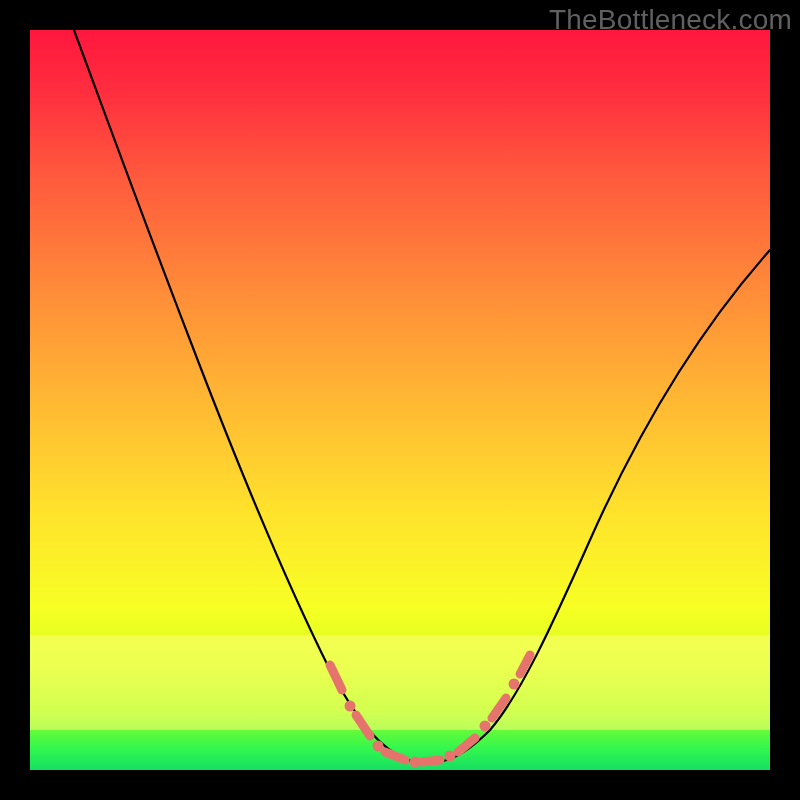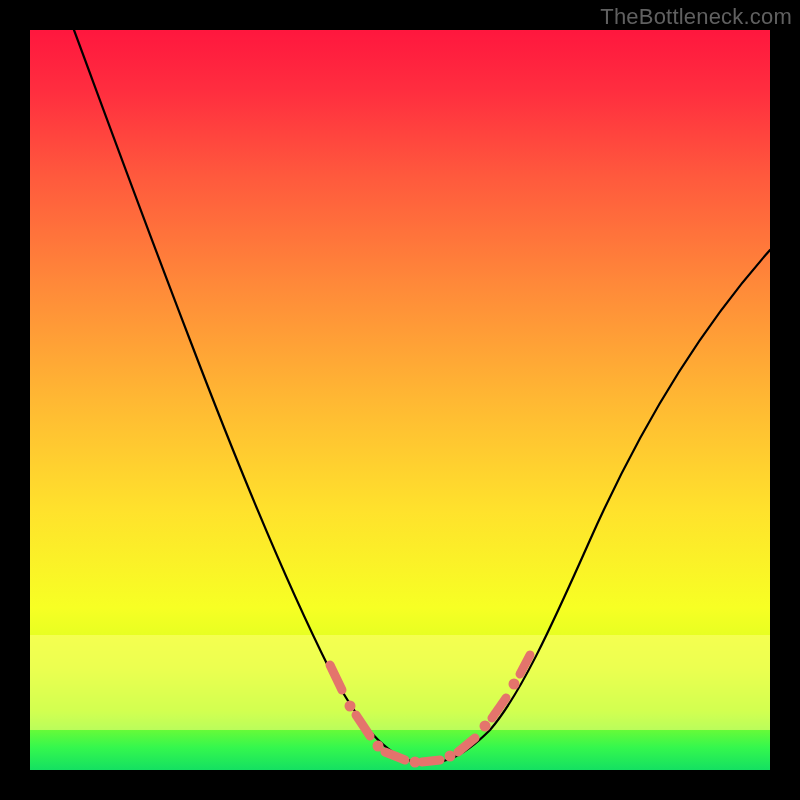--- a/index.html
+++ b/index.html
@@ -15,21 +15,21 @@
     position: relative;
     width: 800px;
     height: 800px;
     box-sizing: border-box;
   }
   .watermark {
     position: absolute;
     top: 4px;
     right: 8px;
     color: #606060;
-    font-size: 22px;
+    font-size: 28px;
     font-weight: 500;
     letter-spacing: 0.2px;
     z-index: 10;
   }
   .plot-area {
     position: absolute;
     left: 30px;
     top: 30px;
     width: 740px;
     height: 740px;

